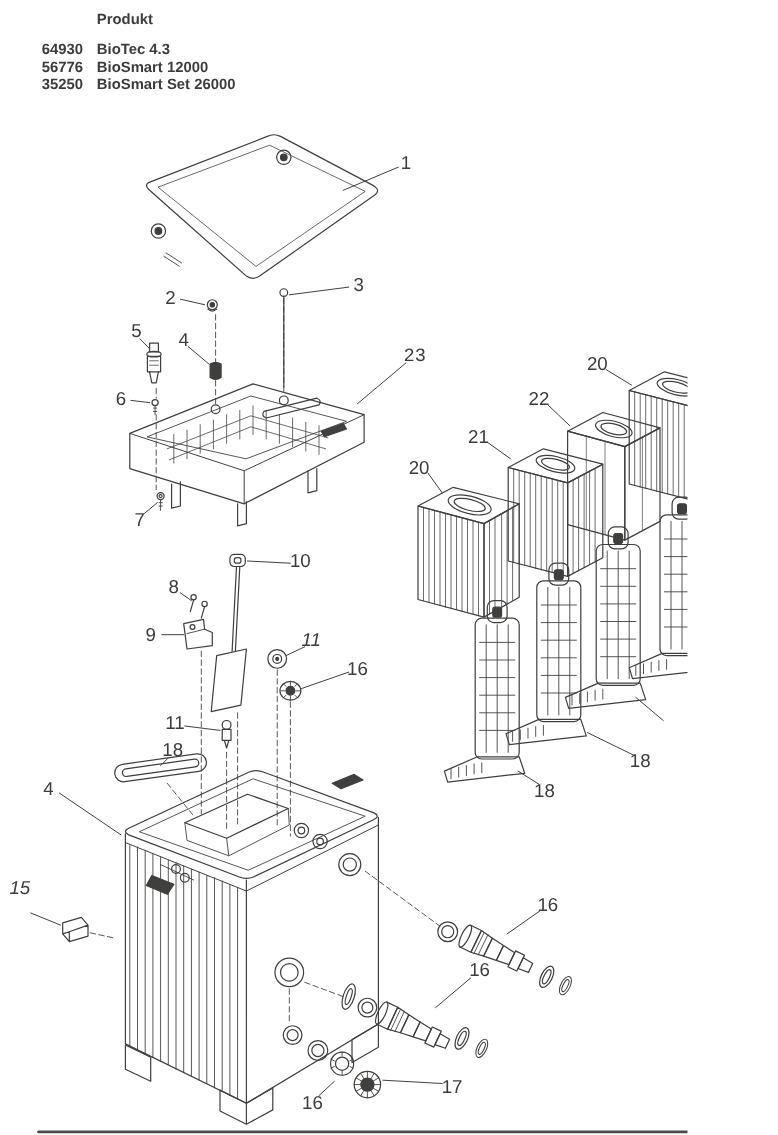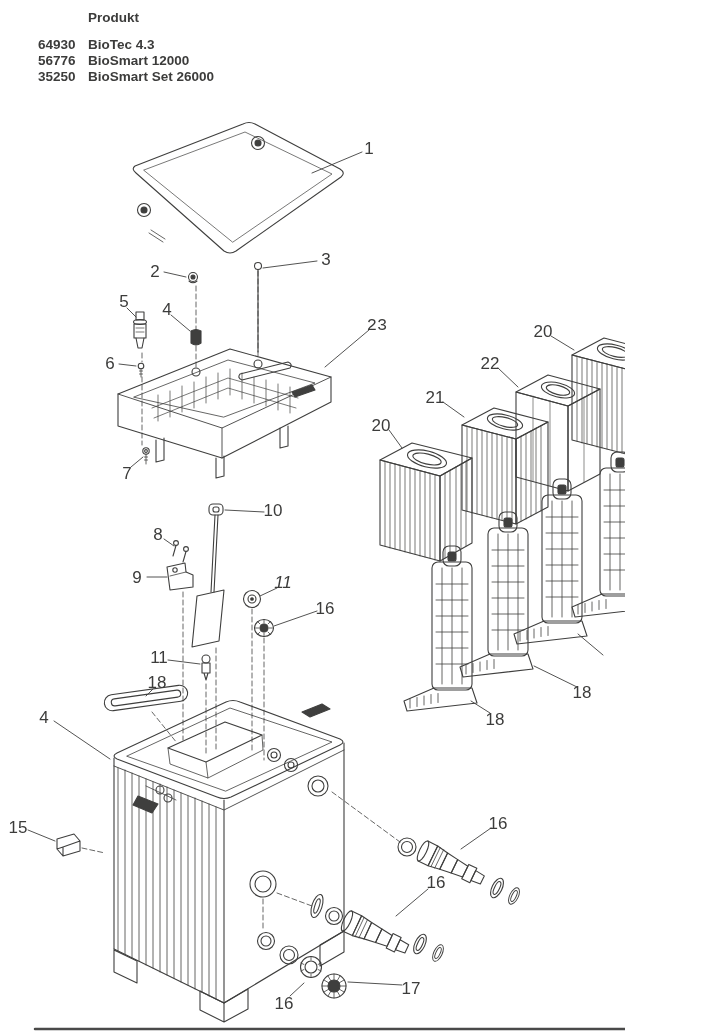--- a/index.html
+++ b/index.html
@@ -318,21 +318,21 @@
       <span class="callout" style="left: 124px; top: 301px;">5</span>
       <span class="callout" style="left: 110px; top: 363px;">6</span>
       <span class="callout" style="left: 127px; top: 473px;">7</span>
       <span class="callout" style="left: 158px; top: 534px;">8</span>
       <span class="callout" style="left: 137px; top: 577px;">9</span>
       <span class="callout" style="left: 273px; top: 510px;">10</span>
       <span class="callout" style="left: 283px; top: 582px; font-style: italic;">11</span>
       <span class="callout" style="left: 325px; top: 608px;">16</span>
       <span class="callout" style="left: 159px; top: 657px;">11</span>
       <span class="callout" style="left: 44px; top: 717px;">4</span>
-      <span class="callout" style="left: 18px; top: 827px;">15</span>
+      <span class="callout" style="left: 18px; top: 807px; font-style: italic;">15</span>
       <span class="callout" style="left: 498px; top: 823px;">16</span>
       <span class="callout" style="left: 436px; top: 882px;">16</span>
       <span class="callout" style="left: 284px; top: 1003px;">16</span>
       <span class="callout" style="left: 411px; top: 988px; text-align: center;">17</span>
       <span class="callout" style="left: 661px; top: 631px;">18</span>
       <span class="callout" style="left: 582px; top: 692px;">18</span>
       <span class="callout" style="left: 495px; top: 719px;">18</span>
       <span class="callout" style="left: 609px; top: 660px; margin-left: 44px;">19</span>
       <span class="callout" style="left: 543px; top: 331px;">20</span>
       <span class="callout" style="left: 381px; top: 425px;">20</span>

